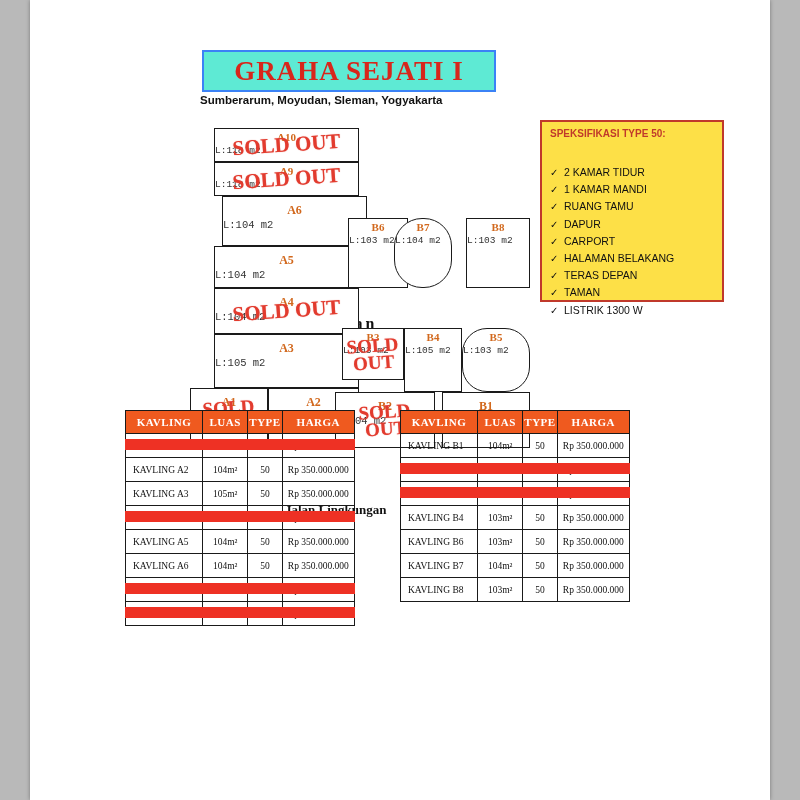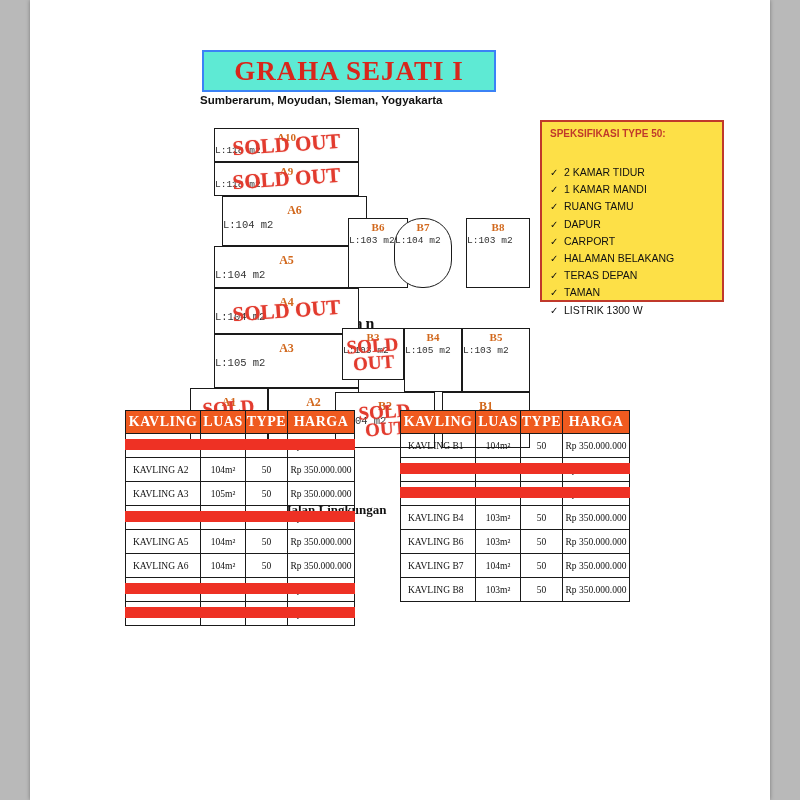--- a/index.html
+++ b/index.html
@@ -71,21 +71,21 @@
 
   .jalan-label{
     position:absolute;font-family:"Liberation Serif", serif;
     font-weight:bold;color:#111;
   }
 
   
   .tbl{position:absolute;border-collapse:collapse;font-family:"Liberation Serif", serif;}
   .tbl td,.tbl th{border:1px solid #1a1a1a;font-size:9.5px;color:#111;}
   .tbl th{
-    background:#ef5a1f;color:#fff;font-size:14px;font-weight:bold;
+    background:#ef5a1f;color:#fff;font-size:11px;font-weight:bold;
     letter-spacing:.5px;height:20px;
   }
   .tbl td{height:21px;text-align:center;}
   .tbl td.kav{text-align:left;padding-left:7px;}
   .strike-row td{position:relative;}
   .strike-row .bar{
     position:absolute;left:-1px;right:-1px;top:5px;height:11px;background:#ee3124;
   }
 </style>
 </head>
@@ -166,21 +166,21 @@
       </div>
       <div class="plot small" style="left: 172px; top: 208px; width: 62px; height: 52px;">
         <div class="code">B3</div>
         <div class="luas">L:103 m2</div>
         <div class="sold two-line">SOLD<br>OUT</div>
       </div>
       <div class="plot small" style="left: 234px; top: 208px; width: 58px; height: 64px;">
         <div class="code">B4</div>
         <div class="luas">L:105 m2</div>
       </div>
-      <div class="plot small" style="left: 292px; top: 208px; width: 68px; height: 64px;">
+      <div class="plot small" style="left: 292px; top: 208px; width: 68px; height: 64px; border-radius: 25px;">
         <div class="code">B5</div>
         <div class="luas">L:103 m2</div>
       </div>
       <div class="plot" style="left: 165px; top: 272px; width: 100px; height: 56px;">
         <div class="code">B2</div>
         <div class="luas">L:104 m2</div>
         <div class="sold two-line">SOLD<br>OUT</div>
       </div>
       <div class="plot" style="left: 272px; top: 272px; width: 88px; height: 56px;">
         <div class="code">B1</div>

